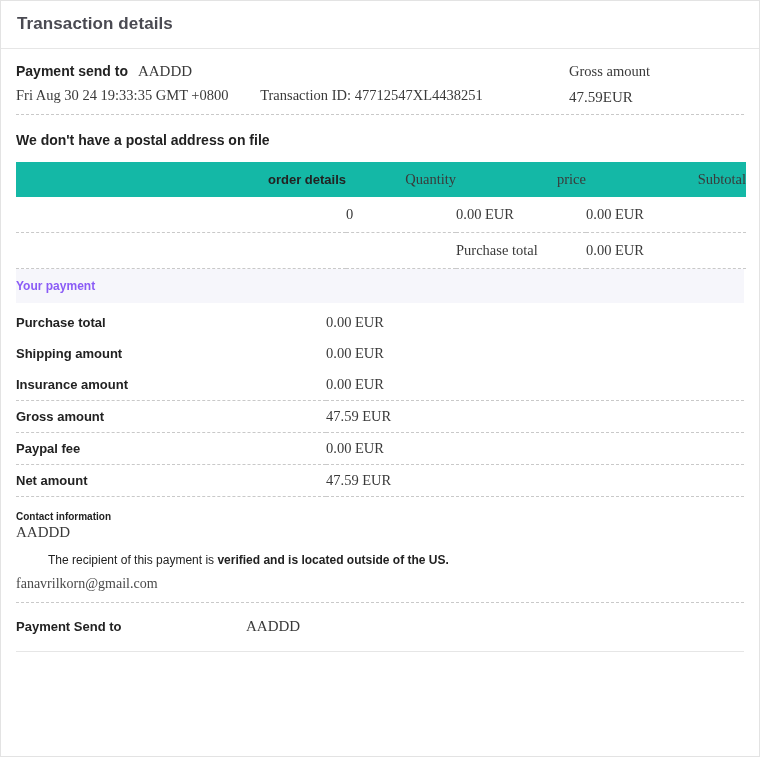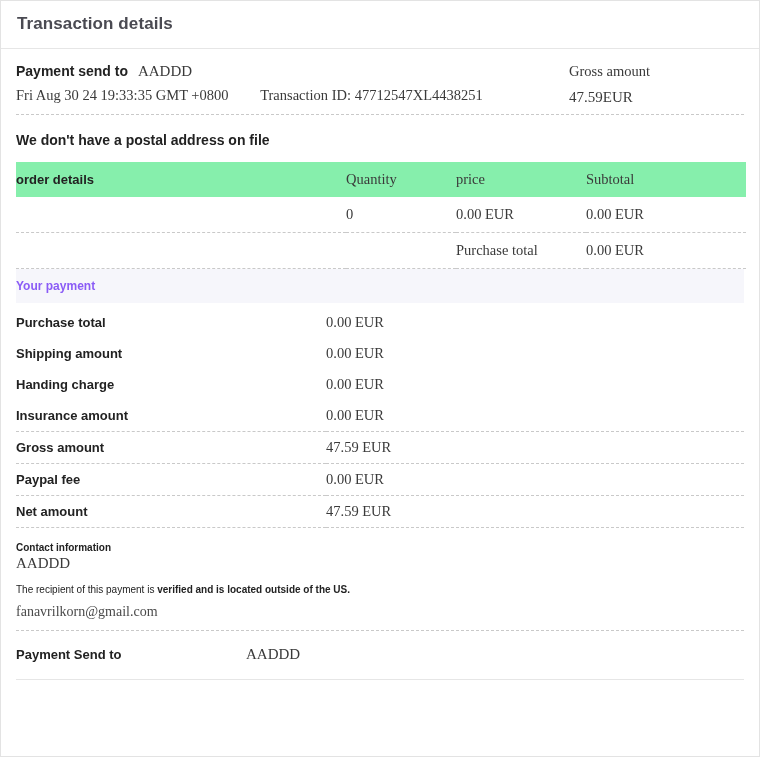--- a/index.html
+++ b/index.html
@@ -109,25 +109,25 @@
     color: #222;
   }
 
   
   table.order {
     width: 100%;
     border-collapse: collapse;
     table-layout: fixed;
   }
   table.order th {
-    background: #86efac;
-    font-weight: bold;
-    font-size: 13px;
-    color: #222;
-    text-align: left;
+    background: #14b8a6;
+    font-weight: bold;
+    font-size: 13px;
+    color: #222;
+    text-align: right;
     padding: 9px 0 9px 0;
   }
   table.order th.colqty, table.order th.colprice, table.order th.colsub {
     font-weight: normal;
     font-family: "Liberation Serif", serif;
     font-size: 14.5px;
     color: #3a3a3a;
   }
   table.order td {
     padding: 9px 0;
@@ -201,22 +201,23 @@
     vertical-align: top;
     width: 500px;
   }
   .contact .name {
     font-family: "Liberation Serif", serif;
     font-size: 15px;
     color: #3a3a3a;
   }
   .contact .verif {
     margin-top: 12px;
-    font-size: 10px;
-    color: #222;
+    font-size: 12px;
+    color: #222;
+    margin-left: 32px;
   }
   .contact .verif b { font-weight: bold; }
   .contact .email {
     margin-top: 9px;
     font-family: "Liberation Serif", serif;
     font-size: 14px;
     color: #4a4a4a;
   }
   .sendto {
     padding: 15px 0 16px 0;
@@ -296,24 +297,20 @@
     <table class="pay">
       <tbody>
         <tr class="first">
           <td class="k">Purchase total</td>
           <td class="v">0.00 EUR</td>
         </tr>
         <tr>
           <td class="k">Shipping amount</td>
           <td class="v">0.00 EUR</td>
         </tr>
-        <tr>
-          <td class="k">Handing charge</td>
-          <td class="v">0.00 EUR</td>
-        </tr>
         <tr class="sep">
           <td class="k">Insurance amount</td>
           <td class="v">0.00 EUR</td>
         </tr>
         <tr class="sep">
           <td class="k">Gross amount</td>
           <td class="v">47.59 EUR</td>
         </tr>
         <tr class="sep">
           <td class="k">Paypal fee</td>

